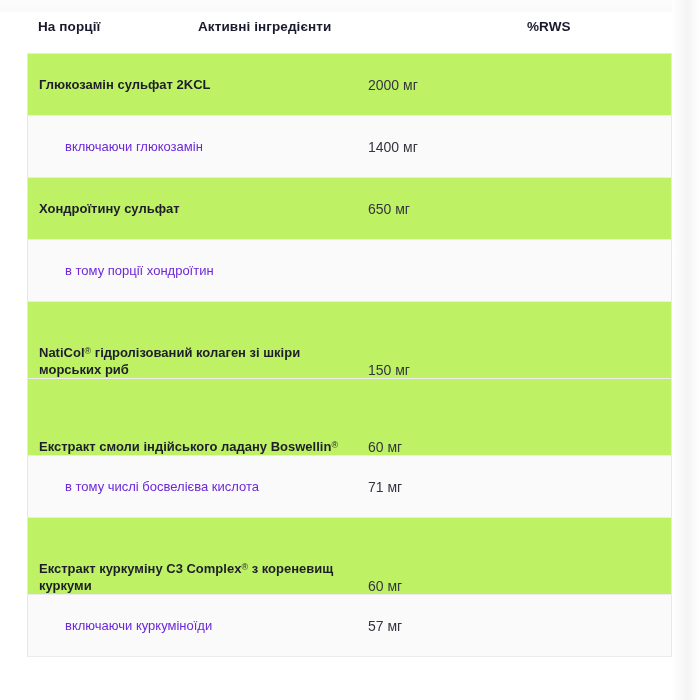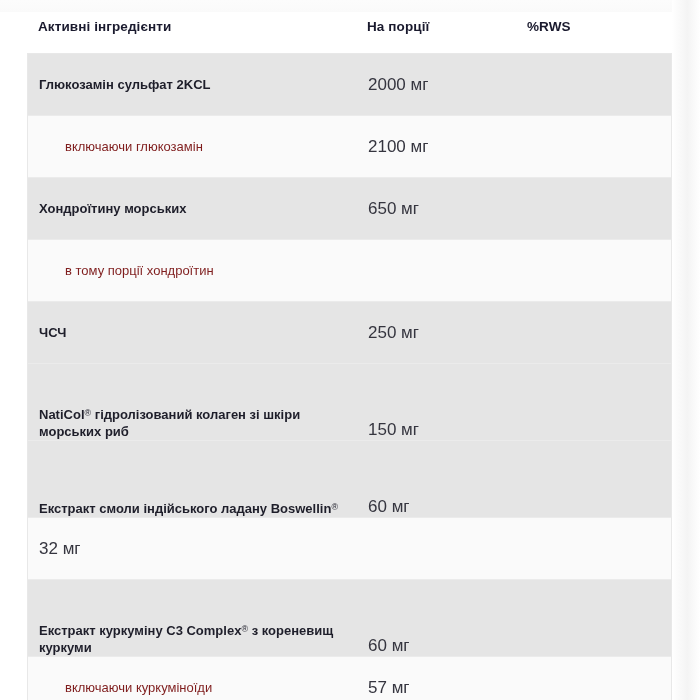--- a/index.html
+++ b/index.html
@@ -65,42 +65,42 @@
 
   .trow {
     display: flex;
     align-items: center;
     border-bottom: 1px solid #ebebeb;
     padding-left: 11px;
     min-height: 62px;
   }
   .trow:last-child { border-bottom: 1px solid #ebebeb; }
 
-  .trow.main { background: #e5e5e5; height: 62px; }
+  .trow.main { background: #bef264; height: 62px; }
   .trow.sub  { background: #fafafa; height: 62px; }
   .trow.tall { height: 77px; align-items: flex-end; }
 
   .cell-name {
     font-size: 13px;
     color: #2b2b38;
     line-height: 1.32;
   }
   .trow.main .cell-name {
     font-weight: bold;
     color: #1e1e2a;
     padding-right: 22px;
   }
   .trow.sub .cell-name {
     font-weight: normal;
-    color: #7f1d1d;
+    color: #6d28d9;
     padding-left: 26px;
   }
 
   .cell-dose {
-    font-size: 17px;
+    font-size: 14px;
     color: #35353f;
     font-weight: normal;
     white-space: nowrap;
   }
   .cell-rws {
     font-size: 12.5px;
     color: #35353f;
   }
 
   sup.reg {
@@ -112,62 +112,58 @@
 </style>
 </head>
 <body>
 
 <div id="page-bg-top"></div>
 <div id="page-bg-right"></div>
 
 <div id="nutrition-panel">
 
   <div class="thead">
+    <div class="th col-dose">На порції</div>
     <div class="th col-name">Активні інгредієнти</div>
-    <div class="th col-dose">На порції</div>
     <div class="th col-rws">%RWS</div>
   </div>
 
   <div class="tbody" id="table-body">
       <div class="trow main">
         <div class="cell-name col-name">Глюкозамін сульфат 2KCL</div>
         <div class="cell-dose col-dose">2000 мг</div>
         <div class="cell-rws col-rws"></div>
       </div>
       <div class="trow sub">
         <div class="cell-name col-name">включаючи глюкозамін</div>
-        <div class="cell-dose col-dose">2100 мг</div>
+        <div class="cell-dose col-dose">1400 мг</div>
         <div class="cell-rws col-rws"></div>
       </div>
       <div class="trow main">
-        <div class="cell-name col-name">Хондроїтину морських</div>
+        <div class="cell-name col-name">Хондроїтину сульфат</div>
         <div class="cell-dose col-dose">650 мг</div>
         <div class="cell-rws col-rws"></div>
       </div>
       <div class="trow sub">
         <div class="cell-name col-name">в тому порції хондроїтин</div>
-        <div class="cell-rws col-rws"></div>
-      </div>
-      <div class="trow main">
-        <div class="cell-name col-name">ЧСЧ</div>
-        <div class="cell-dose col-dose">250 мг</div>
         <div class="cell-rws col-rws"></div>
       </div>
       <div class="trow main tall">
         <div class="cell-name col-name">NatiCol<sup class="reg">®</sup> гідролізований колаген зі шкіри морських риб</div>
         <div class="cell-dose col-dose">150 мг</div>
         <div class="cell-rws col-rws"></div>
       </div>
       <div class="trow main tall">
         <div class="cell-name col-name">Екстракт смоли індійського ладану Boswellin<sup class="reg">®</sup></div>
         <div class="cell-dose col-dose">60 мг</div>
         <div class="cell-rws col-rws"></div>
       </div>
       <div class="trow sub">
-        <div class="cell-dose col-dose">32 мг</div>
+        <div class="cell-name col-name">в тому числі босвелієва кислота</div>
+        <div class="cell-dose col-dose">71 мг</div>
         <div class="cell-rws col-rws"></div>
       </div>
       <div class="trow main tall">
         <div class="cell-name col-name">Екстракт куркуміну C3 Complex<sup class="reg">®</sup> з кореневищ куркуми</div>
         <div class="cell-dose col-dose">60 мг</div>
         <div class="cell-rws col-rws"></div>
       </div>
       <div class="trow sub">
         <div class="cell-name col-name">включаючи куркуміноїди</div>
         <div class="cell-dose col-dose">57 мг</div>

